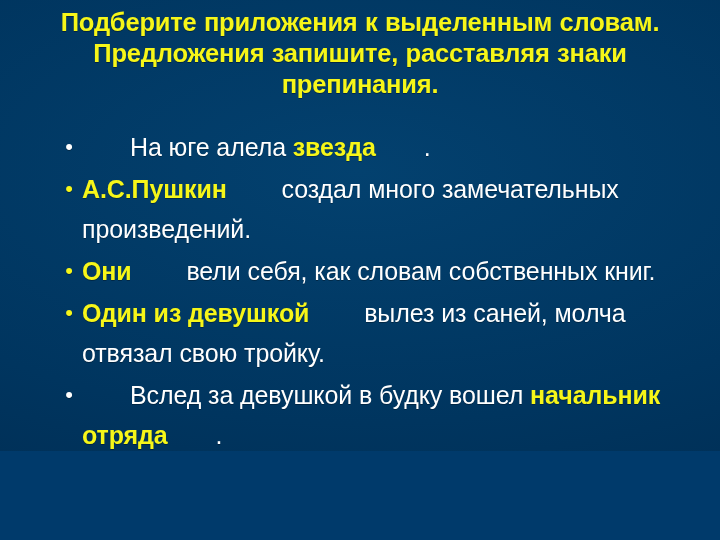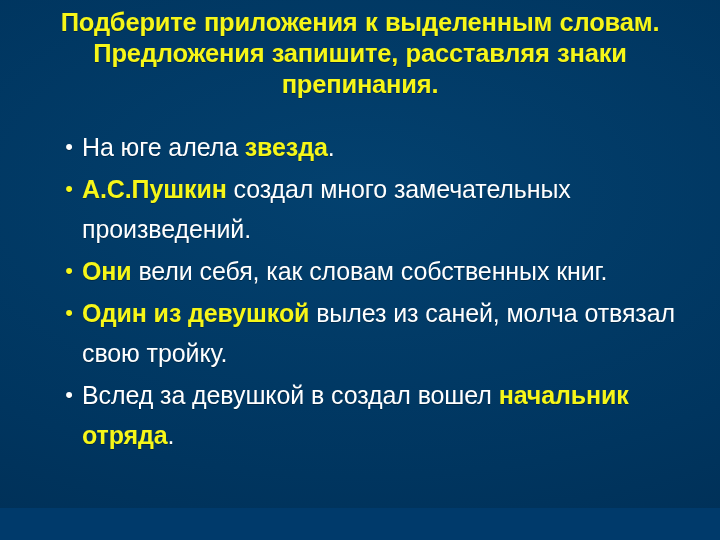--- a/index.html
+++ b/index.html
@@ -13,21 +13,21 @@
     height: 540px;
     overflow: hidden;
     background: #003a6b;
     font-family: "Liberation Sans", sans-serif;
     -webkit-font-smoothing: antialiased;
   }
 
   #slide {
     position: relative;
     width: 720px;
-    height: 508px;
+    height: 451px;
     box-sizing: border-box;
     background: #003a6b;
     background-image:
       radial-gradient(ellipse 120% 90% at 50% 38%, #03416f 0%, #00355f 62%, #002d53 100%);
     overflow: hidden;
   }
 
   
   #title-block {
     position: absolute;
@@ -90,20 +90,21 @@
     display: block;
   }
 
   .run {
     white-space: pre-wrap;
   }
 
   .run.plain {
     color: #ffffff;
     font-weight: normal;
+    margin-left: 48px;
   }
 
   .run.accent {
     color: #f6f619;
     font-weight: bold;
   }
 </style>
 </head>
 <body>
 
@@ -125,17 +126,17 @@
       <li class="bullet-item">
         <span class="bullet-dot dot-yellow">•</span>
         <span class="bullet-text"><span class="run accent">Они</span><span class="run plain"> вели себя, как словам собственных книг.</span></span>
       </li>
       <li class="bullet-item">
         <span class="bullet-dot dot-yellow">•</span>
         <span class="bullet-text"><span class="run accent">Один из девушкой</span><span class="run plain"> вылез из саней, молча отвязал свою тройку.</span></span>
       </li>
       <li class="bullet-item">
         <span class="bullet-dot dot-white">•</span>
-        <span class="bullet-text"><span class="run plain">Вслед за девушкой в создал вошел </span><span class="run accent">начальник отряда</span><span class="run plain">.</span></span>
+        <span class="bullet-text"><span class="run plain">Вслед за девушкой в будку вошел </span><span class="run accent">начальник отряда</span><span class="run plain">.</span></span>
       </li>
     </ul>
 
 </div>
 
 </body></html>

